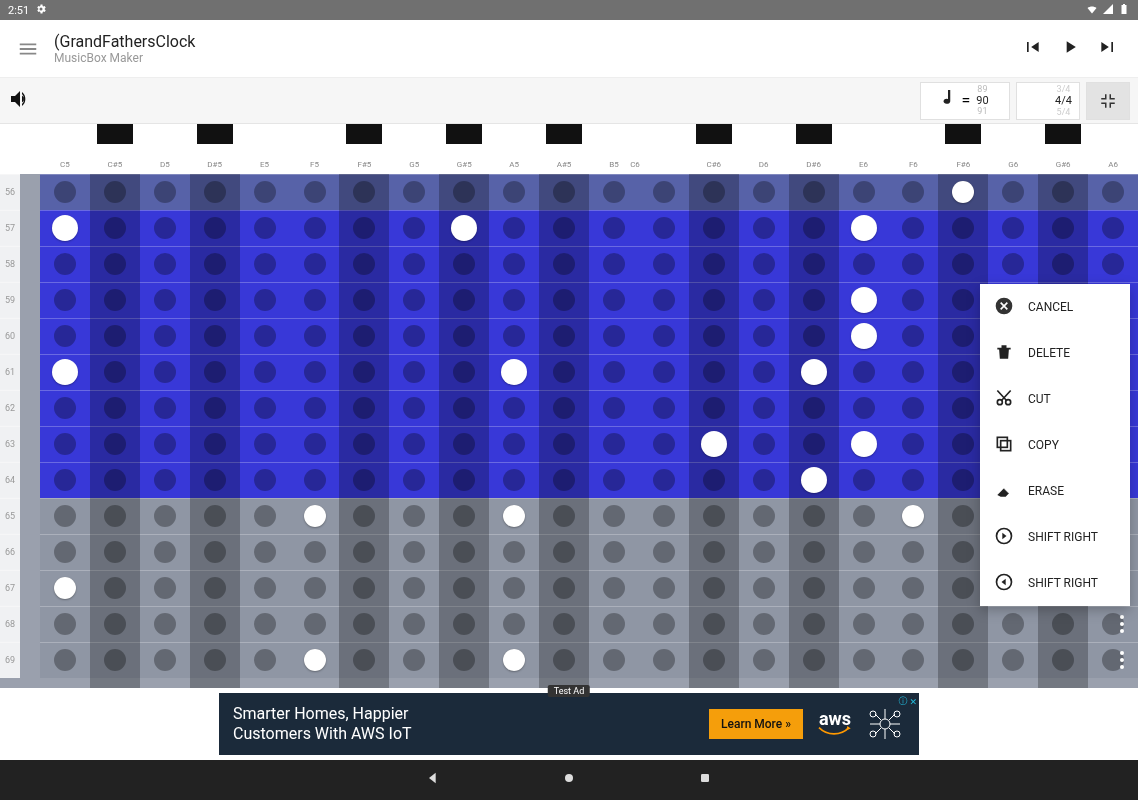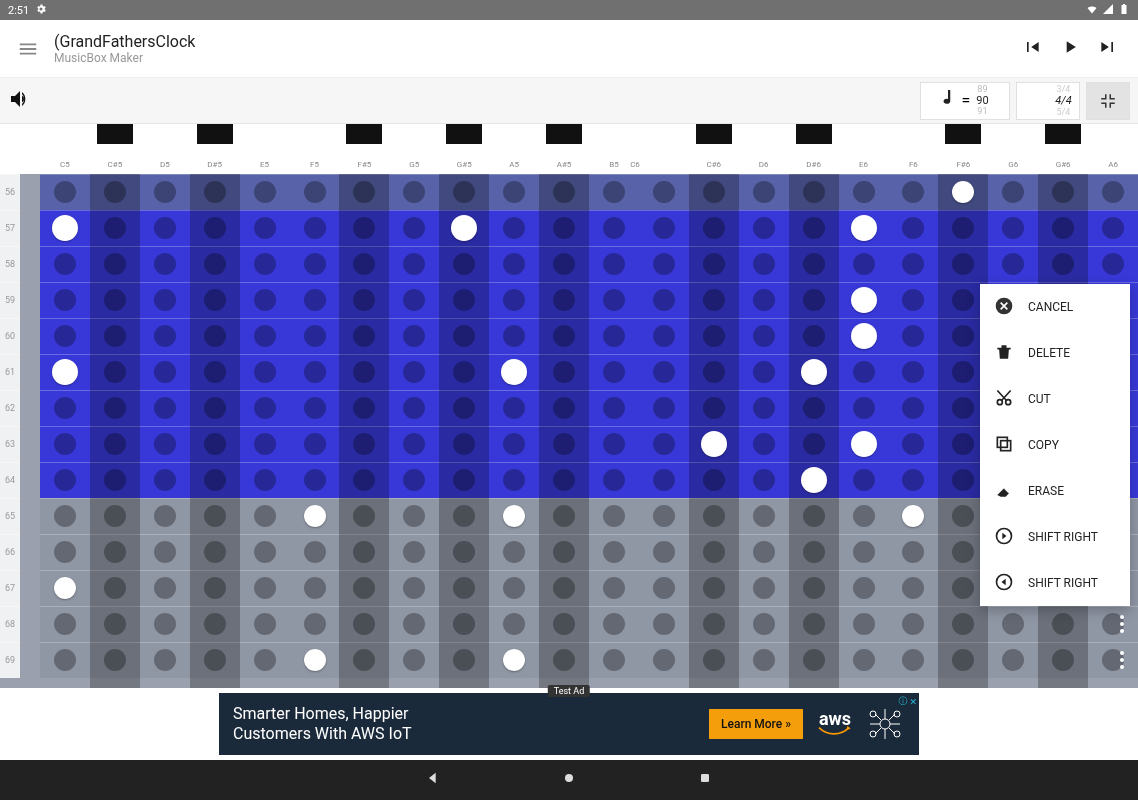--- a/index.html
+++ b/index.html
@@ -21,21 +21,21 @@
 .secbar { height: 46px; background: #f6f6f6; border-bottom: 1px solid #e5e5e5; display: flex; align-items: center; padding: 0 8px; }
 .vol-btn svg { width: 24px; height: 24px; fill: #111; }
 .sec-spacer { flex: 1; }
 .tempo-box, .sig-box, .collapse-box { height: 38px; background: #fff; border: 1px solid #e0e0e0; margin-left: 6px; display: flex; flex-direction: column; align-items: center; justify-content: center; padding: 0 10px; }
 .tempo-box { flex-direction: row; gap: 6px; width: 90px; }
 .tempo-note svg { width: 14px; height: 18px; fill: #222; }
 .tempo-vals { display: flex; flex-direction: column; align-items: center; font-size: 9px; line-height: 11px; color: #bbb; }
 .tempo-vals .mid { color: #222; font-size: 11px; }
 .sig-box { width: 64px; padding-left: 41px; }
 .sig-faint { font-size: 9px; color: #ccc; }
-.sig-main { font-size: 11px; color: #222; font-style: italic; }
+.sig-main { font-size: 11px; color: #222; }
 .collapse-box { width: 44px; background: #e3e3e3; }
 .collapse-box svg { width: 18px; height: 18px; stroke: #333; fill: none; }
 .grid-wrap { flex: 1; position: relative; display: flex; flex-direction: column; min-height: 0; background: #fff; }
 .key-strip { height: 36px; position: relative; background: #fff; display: flex; padding-left: 40px; }
 .key-area { flex: 1; position: relative; }
 .black-key { position: absolute; top: 0; width: 36px; height: 20px; background: #111; }
 .note-labels { height: 14px; position: relative; padding-left: 40px; }
 .note-label { position: absolute; font-size: 8px; color: #888; transform: translateX(-50%); top: 0; }
 .grid { flex: 1; position: relative; overflow: hidden; background: #9aa0ad; }
 .row { position: absolute; left: 0; right: 0; height: 36px; }

